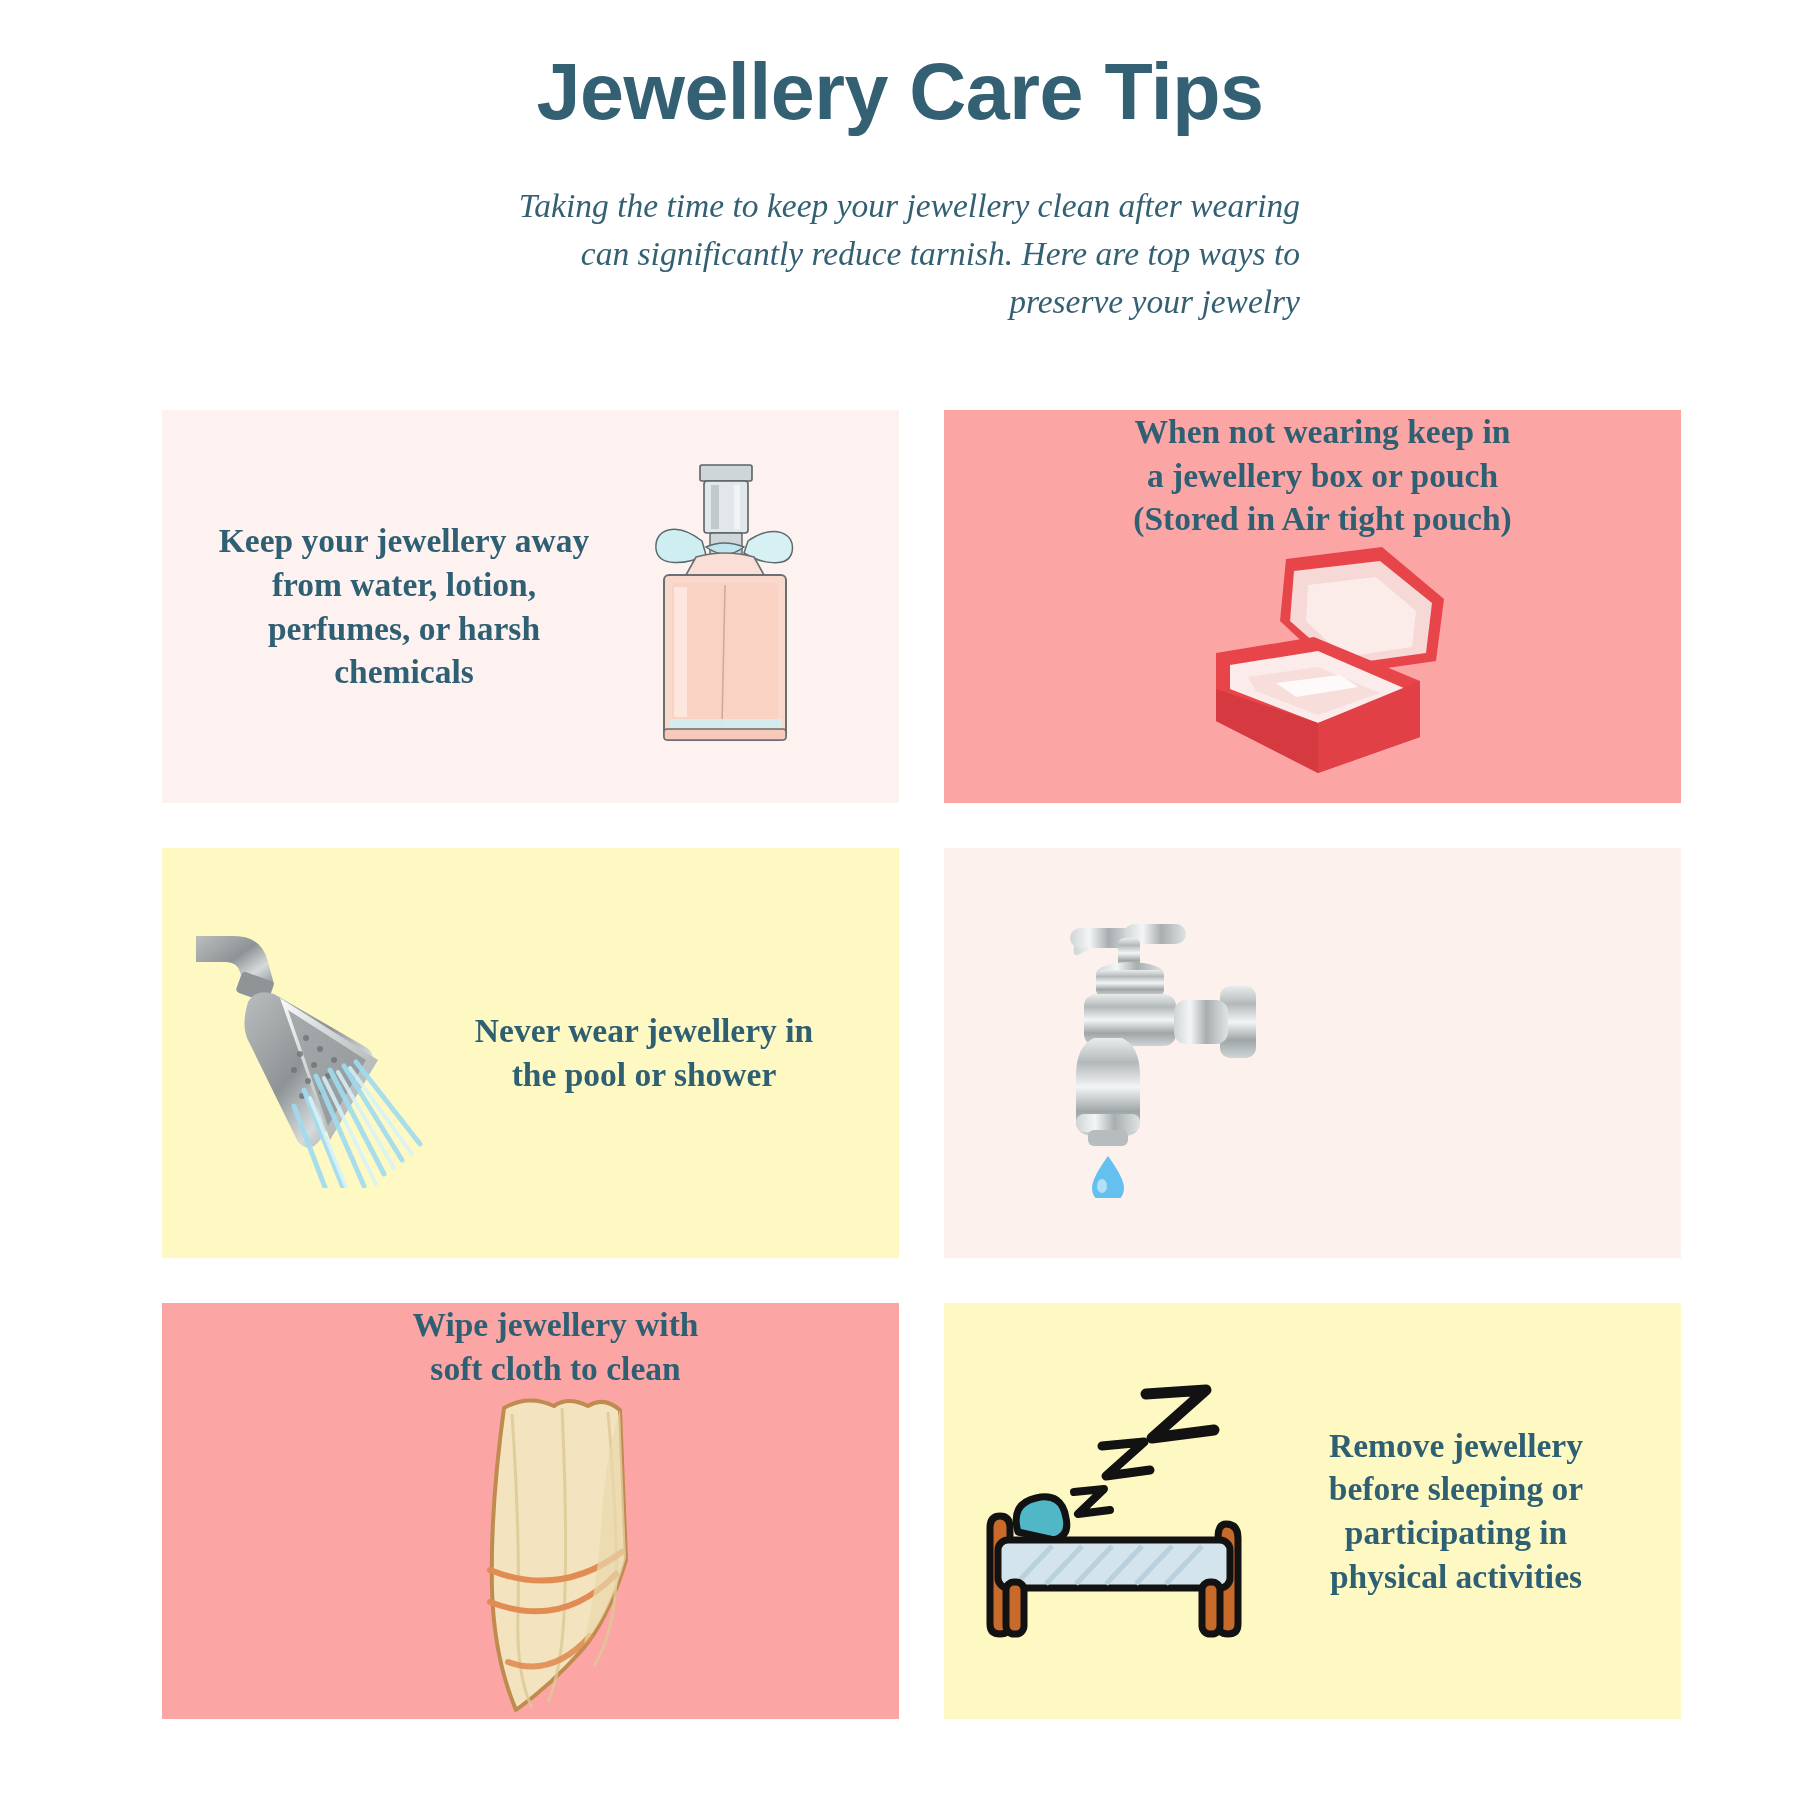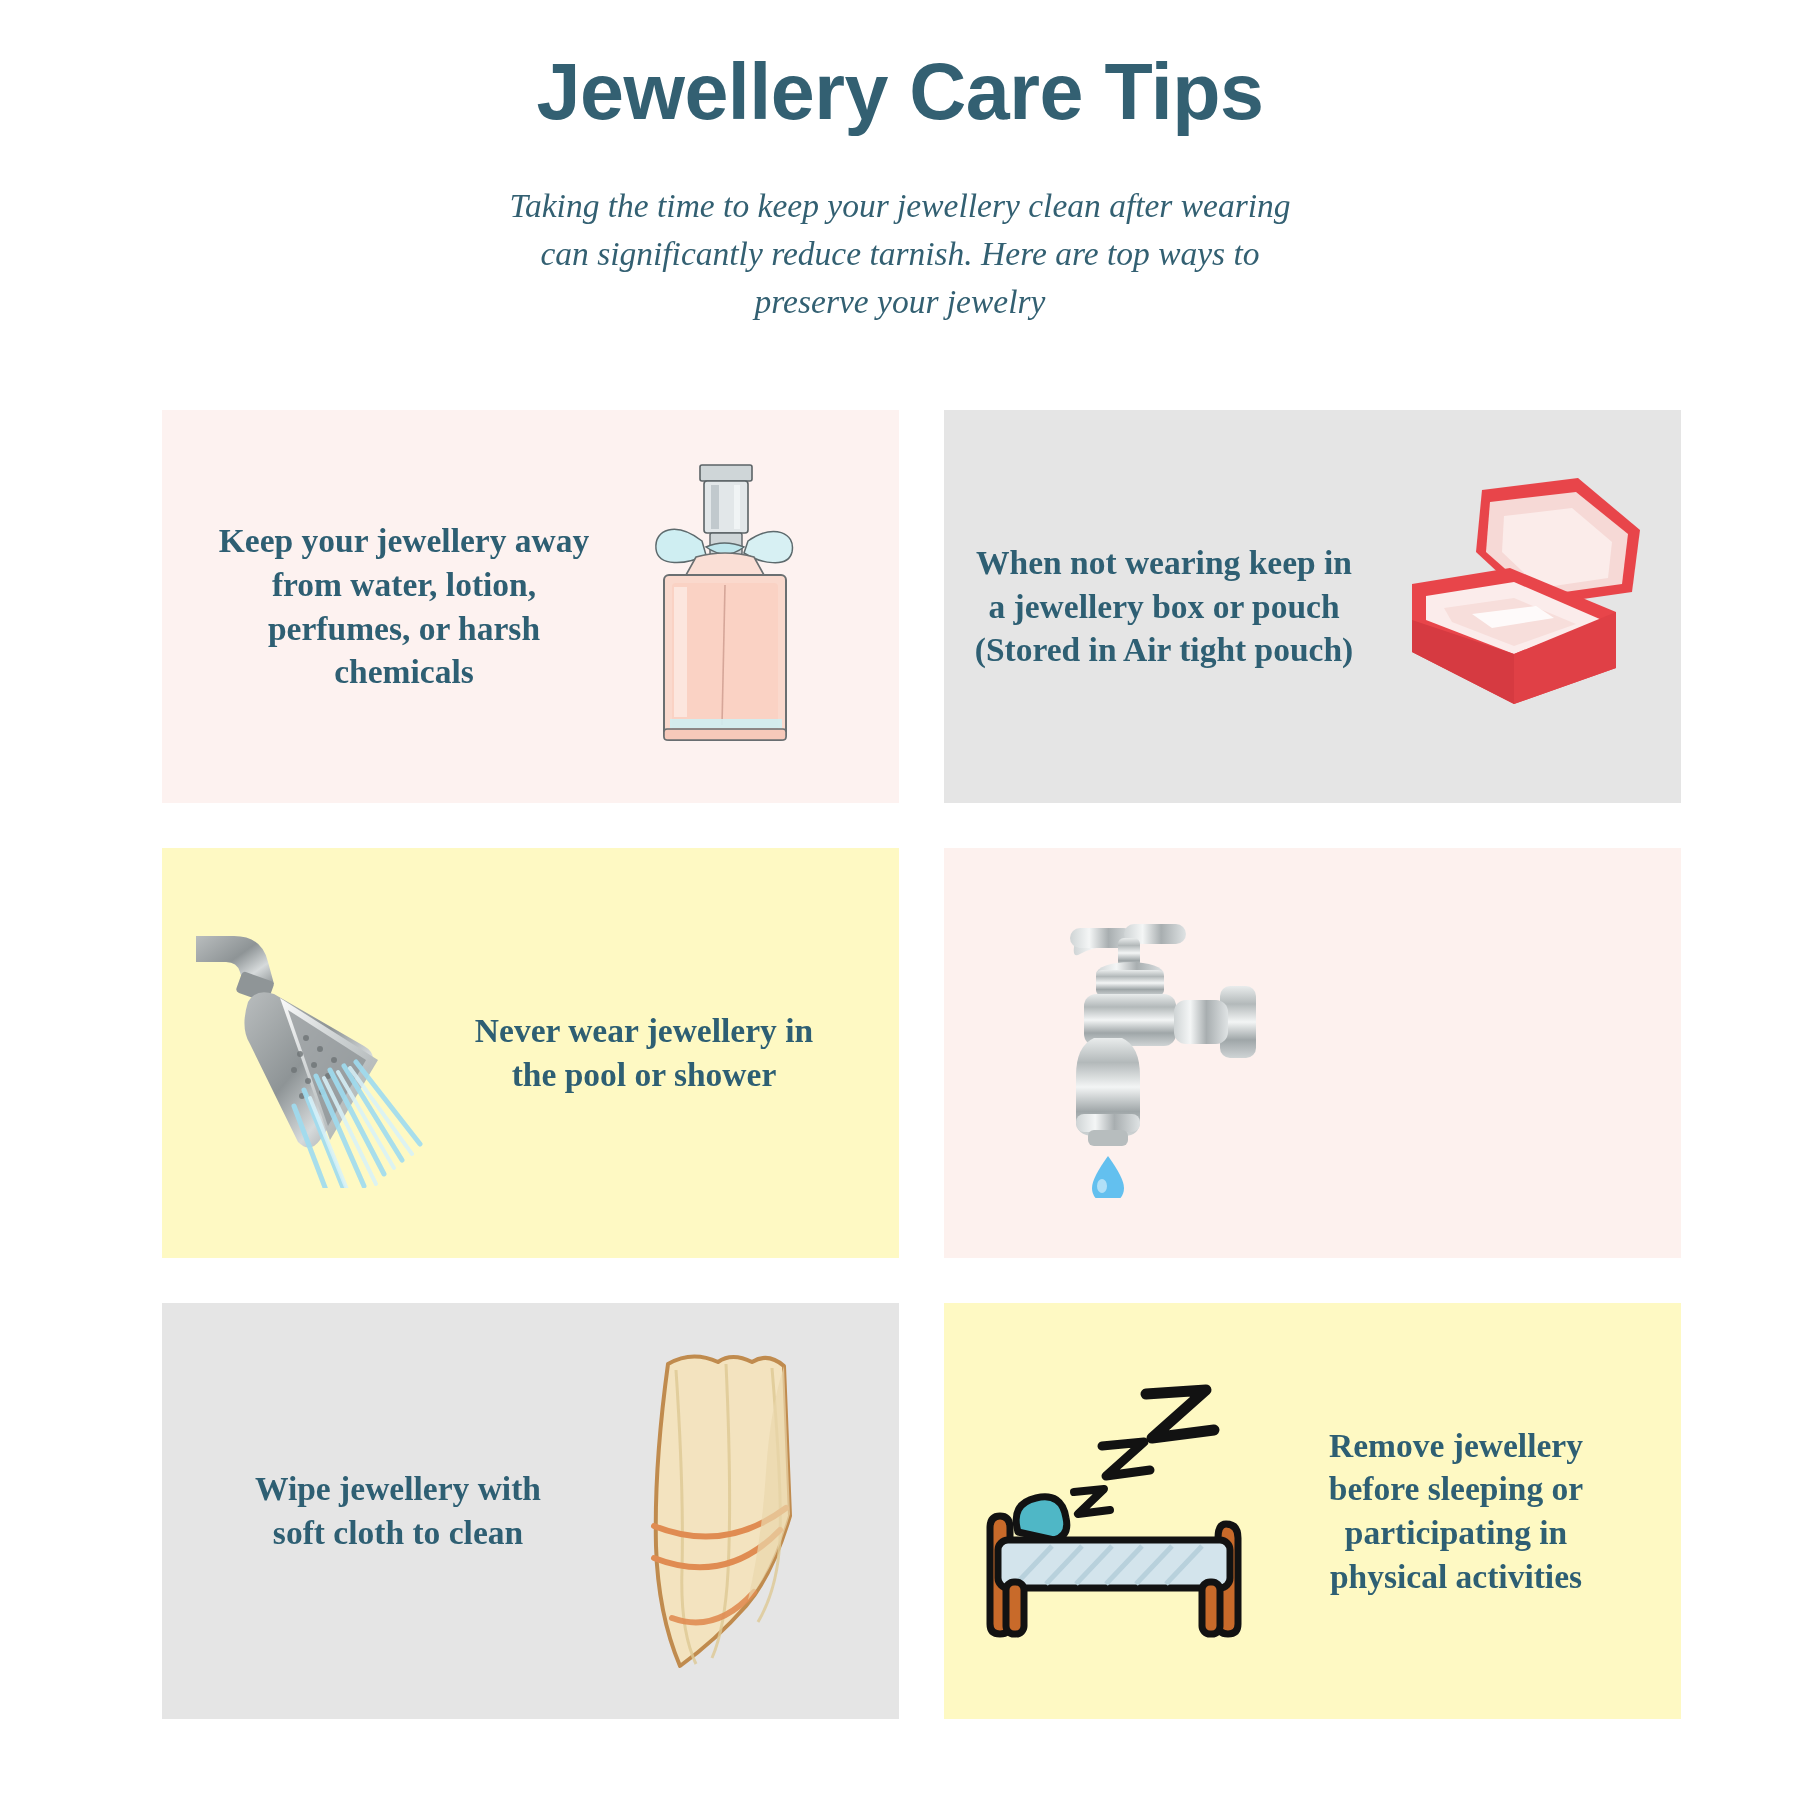--- a/index.html
+++ b/index.html
@@ -37,21 +37,21 @@
     padding-top: 12px;
   }
   .subtitle {
     font-family: "Liberation Serif", serif;
     font-style: italic;
     font-size: 33.5px;
     line-height: 1.42;
     color: #336072;
     margin: 46px auto 4px;
     width: 800px;
-    text-align: center;
+    text-align: right;
   }
 
   
   .grid {
     position: absolute;
     left: 162px;
     top: 410px;
     width: 1477px;
     display: grid;
     grid-template-columns: 737px 737px;
@@ -62,21 +62,21 @@
   }
 
   .card {
     position: relative;
     display: flex;
     align-items: center;
     overflow: hidden;
     box-sizing: border-box;
   }
   .card.pink  { background: #fdf2f0; }
-  .card.blue  { background: #e5e5e5; }
+  .card.blue  { background: #fca5a5; flex-direction: column; }
   .card.cream { background: #fef9c3; }
   .card.rose  { background: #fdf1ee; }
 
   .card-text {
     font-family: "Liberation Serif", serif;
     font-weight: bold;
     color: #2e5f73;
     font-size: 33.5px;
     line-height: 1.30;
     text-align: center;

